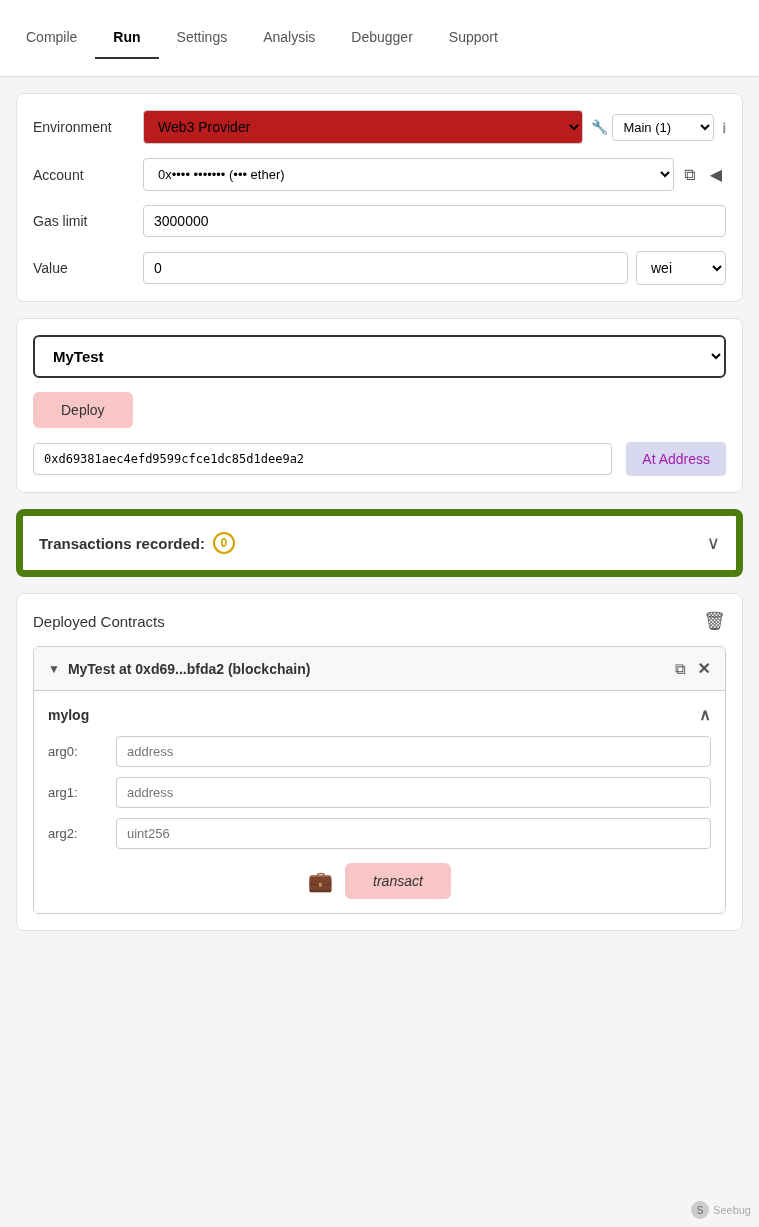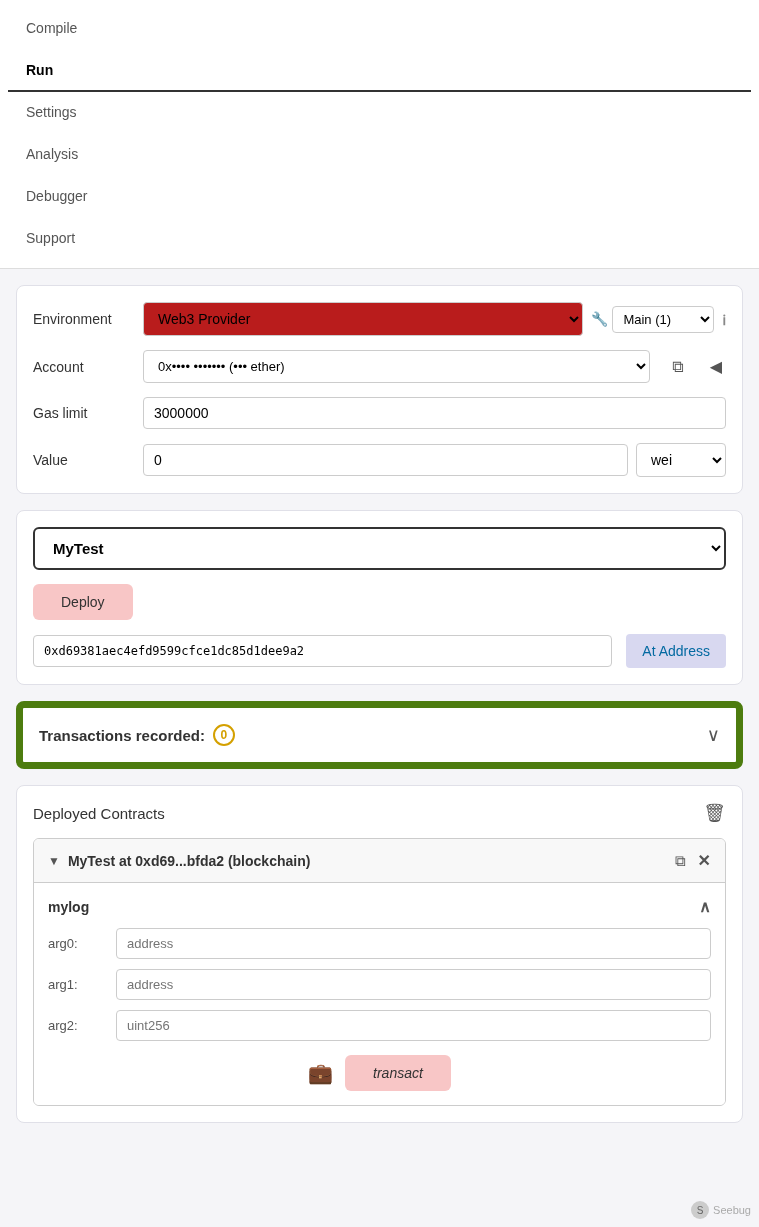--- a/index.html
+++ b/index.html
@@ -10,22 +10,21 @@
       min-height: 1227px;
       font-size: 14px;
       color: #333;
     }
 
     
     .tab-bar {
       display: flex;
       background: #fff;
       border-bottom: 1px solid #ddd;
-      padding: 8px 8px;
-      flex-direction: column;
+      padding: 17px 8px;
     }
     .tab-item {
       padding: 12px 18px;
       cursor: pointer;
       font-size: 14px;
       color: #555;
       border-bottom: 2px solid transparent;
     }
     .tab-item.active {
       font-weight: 600;
@@ -108,21 +107,21 @@
       font-size: 14px;
       font-weight: bold;
       cursor: pointer;
     }
 
     
     .account-wrap {
       display: flex;
       align-items: center;
       flex: 1;
-      gap: 18px;
+      gap: 6px;
     }
     .account-select {
       flex: 1;
       border: 1px solid #ccc;
       border-radius: 4px;
       padding: 7px 10px;
       font-size: 13px;
       background: #fff;
     }
     .icon-btn {
@@ -200,21 +199,21 @@
       font-family: monospace;
       background: #fff;
     }
     .at-address-btn {
       background: #d8d8f0;
       border: none;
       border-radius: 4px;
       padding: 9px 16px;
       font-size: 14px;
       cursor: pointer;
-      color: #0369a1;
+      color: #a21caf;
       white-space: nowrap;
     }
 
     
     .transactions-section {
       background: #fff;
       border-radius: 8px;
       padding: 16px;
       margin-bottom: 16px;
       border: 7px solid #4d7c0f;

